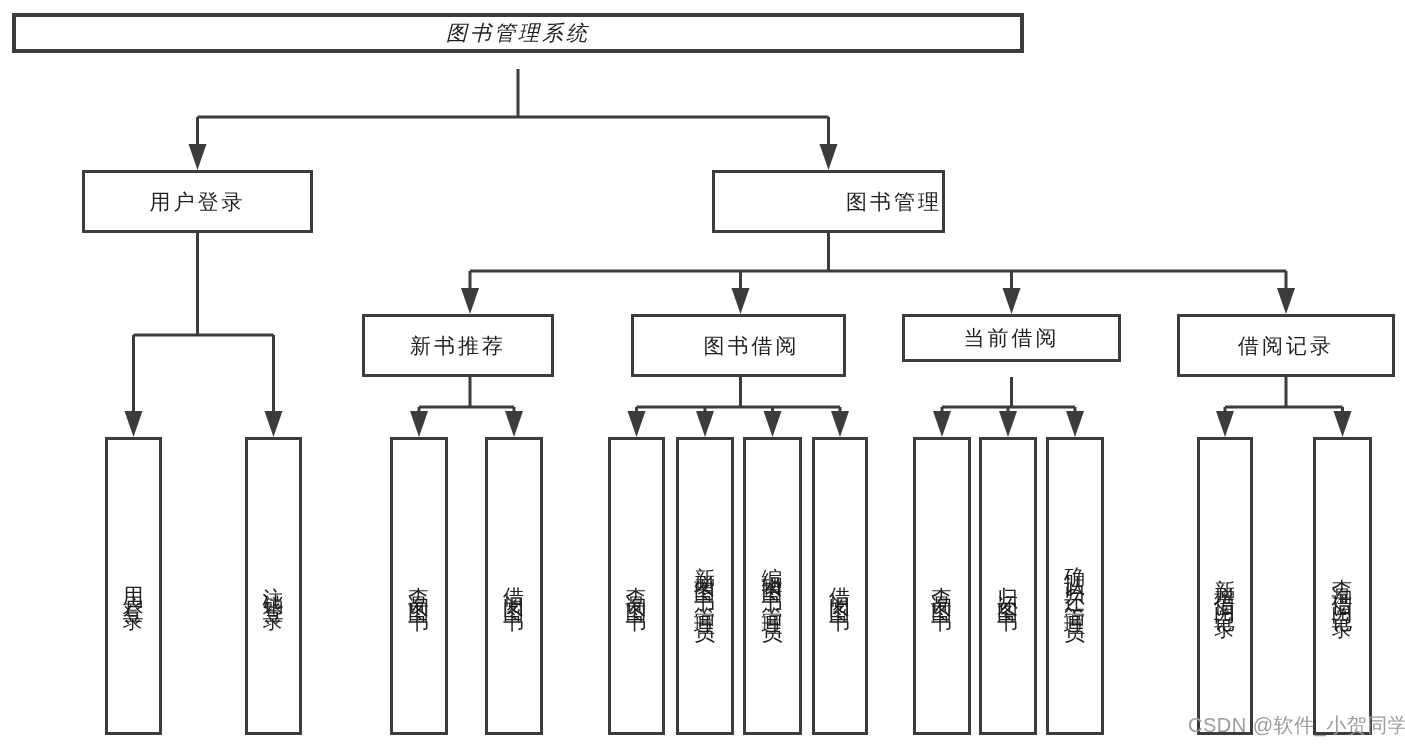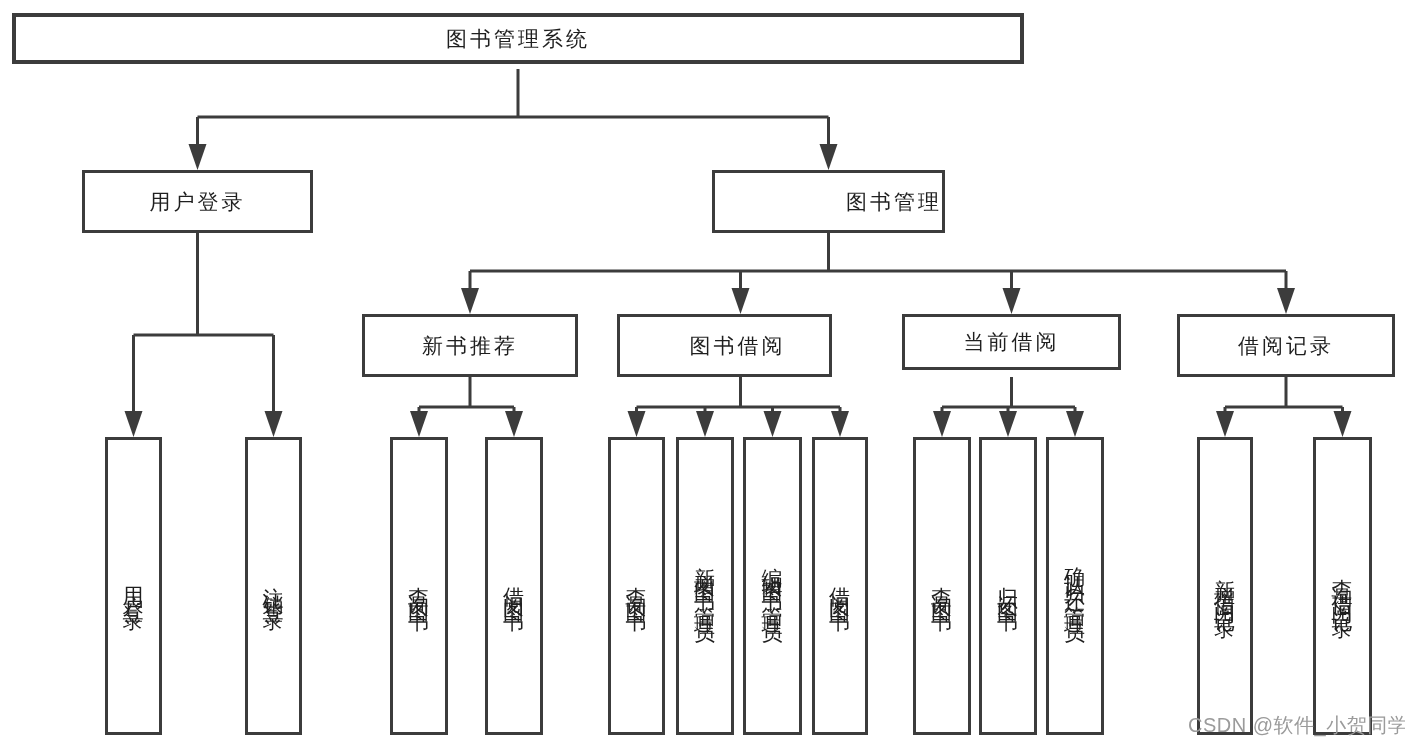--- a/index.html
+++ b/index.html
@@ -113,38 +113,38 @@
       <polygon class="carrow" points="1066,411 1084,411 1075,437"></polygon>
     </g>
 
     <g>
       <path class="cline" d="M1286 377 V407 M1225 407 H1342.5 M1225 407 V417 M1342.5 407 V417"></path>
       <polygon class="carrow" points="1216,411 1234,411 1225,437"></polygon>
       <polygon class="carrow" points="1333.5,411 1351.5,411 1342.5,437"></polygon>
     </g>
   </svg>
 
-  <div class="hbox root" style="left:12px; top:13px; width:1012px; height:51px;">
+  <div class="hbox root" style="left:12px; top:13px; width:1012px; height:40px;font-style:italic;">
     <span>图书管理系统</span>
   </div>
 
   <div class="hbox" style="left:82px; top:170px; width:231px; height:63px;">
     <span>用户登录</span>
   </div>
   <div class="hbox" style="left:712px; top:170px; width:233px; height:63px;justify-content:flex-end;">
     <span>图书管理</span>
   </div>
 
-  <div class="hbox" style="left:362px; top:314px; width:216px; height:63px;">
+  <div class="hbox" style="left:362px; top:314px; width:192px; height:63px;">
     <span>新书推荐</span>
   </div>
-  <div class="hbox" style="left:617px; top:314px; width:215px; height:63px;padding-left:26px;">
+  <div class="hbox" style="left:631px; top:314px; width:215px; height:63px;padding-left:26px;">
     <span>图书借阅</span>
   </div>
-  <div class="hbox" style="left:902px; top:314px; width:219px; height:56px;">
+  <div class="hbox" style="left:902px; top:314px; width:219px; height:48px;">
     <span>当前借阅</span>
   </div>
   <div class="hbox" style="left:1177px; top:314px; width:218px; height:63px;">
     <span>借阅记录</span>
   </div>
 
   <div class="vbox" style="left:105px; width:57px;">
     <span class="vtext">用户登录</span>
   </div>
   <div class="vbox" style="left:245px; width:57px;">

